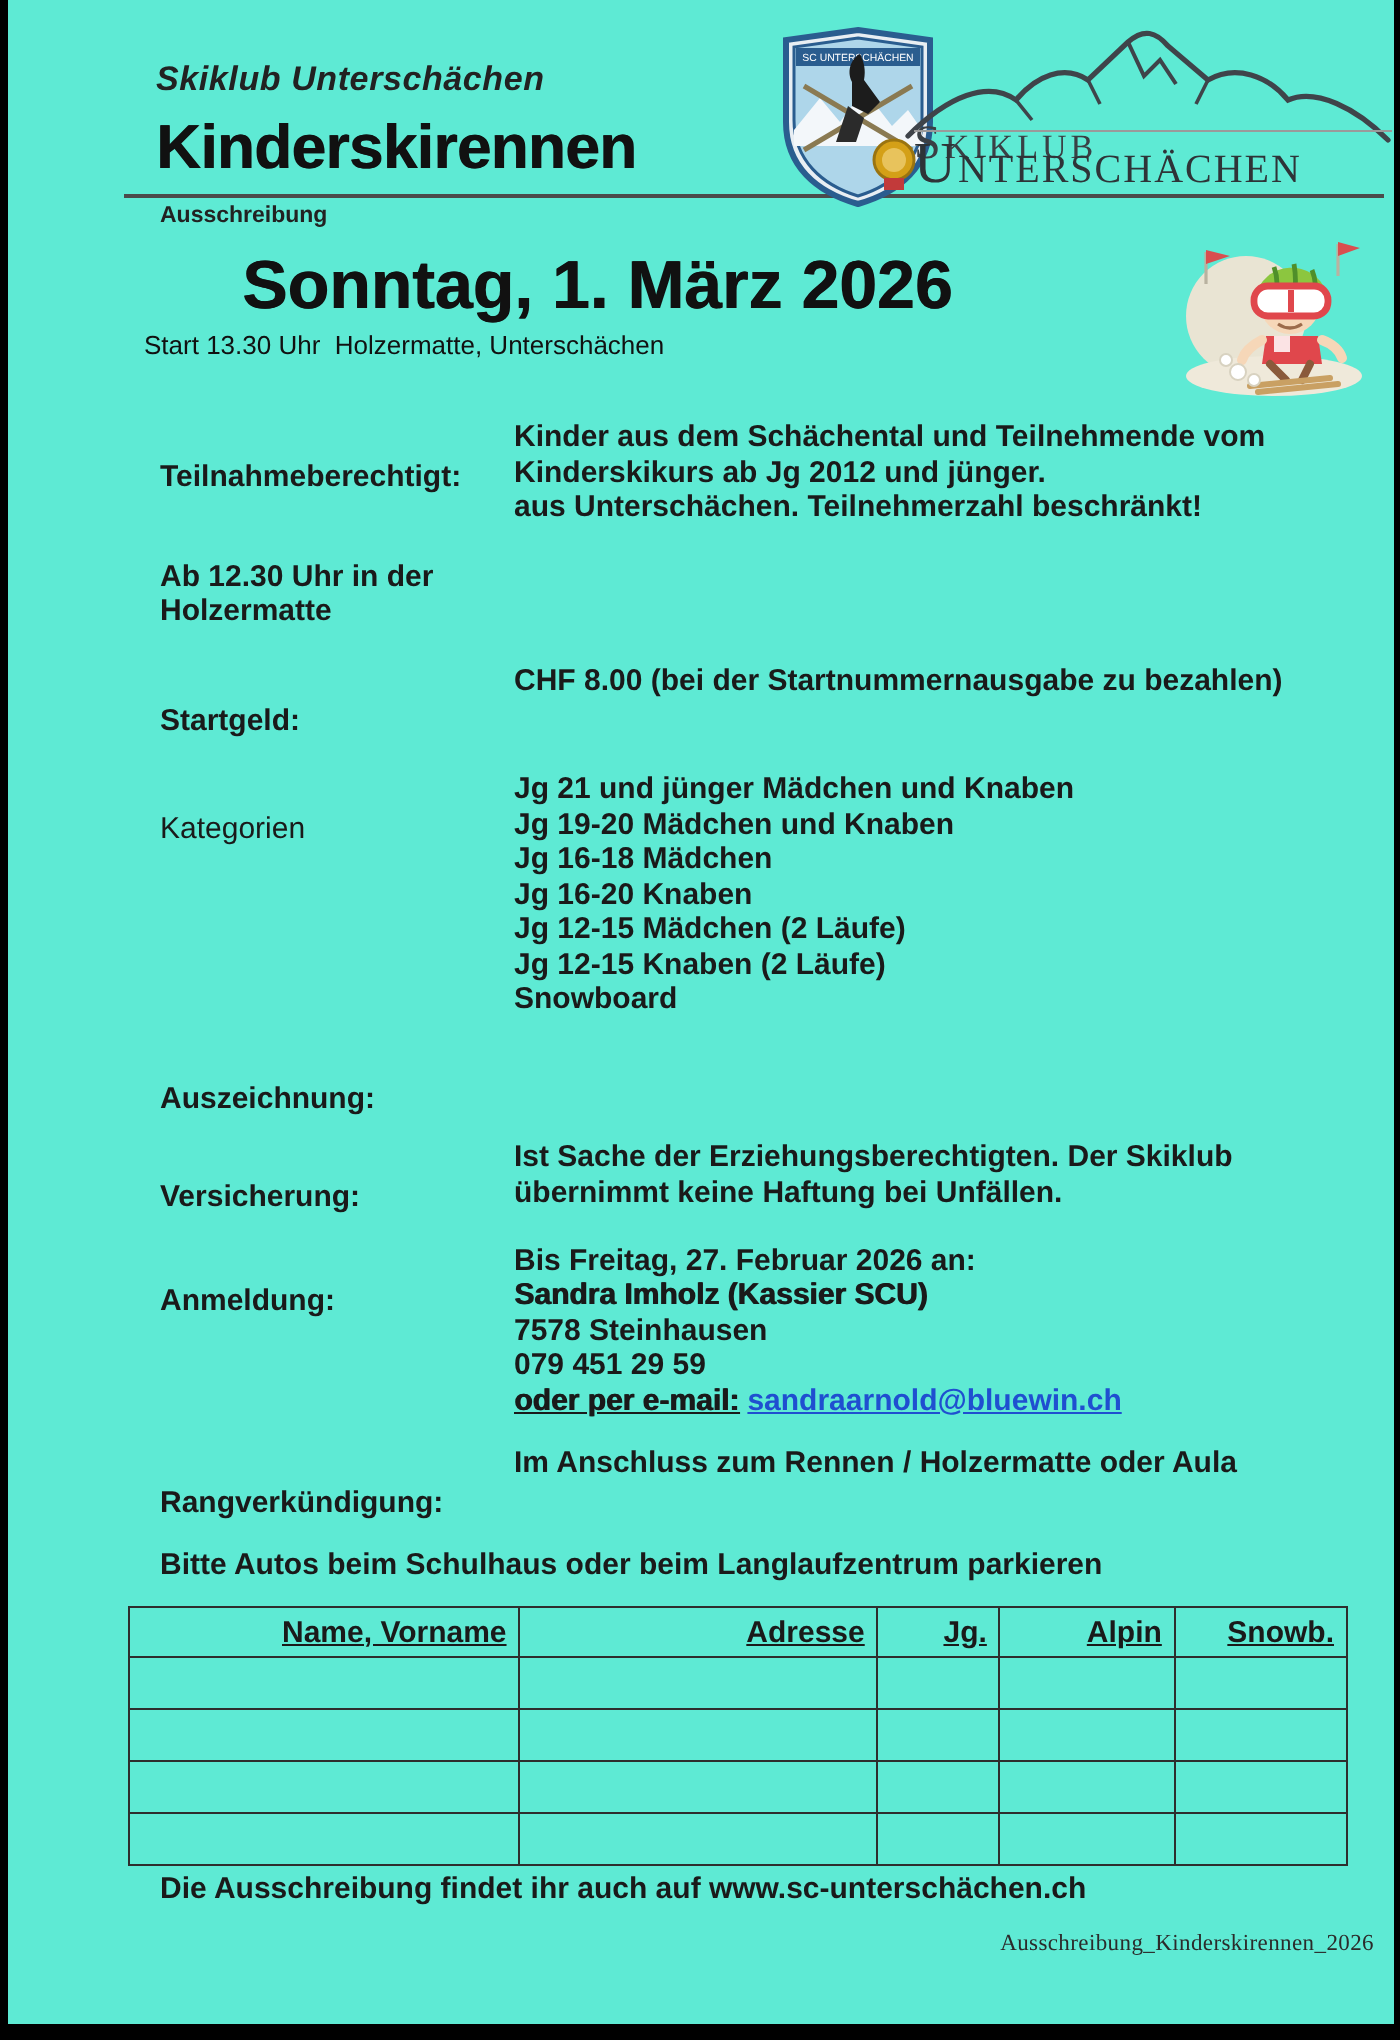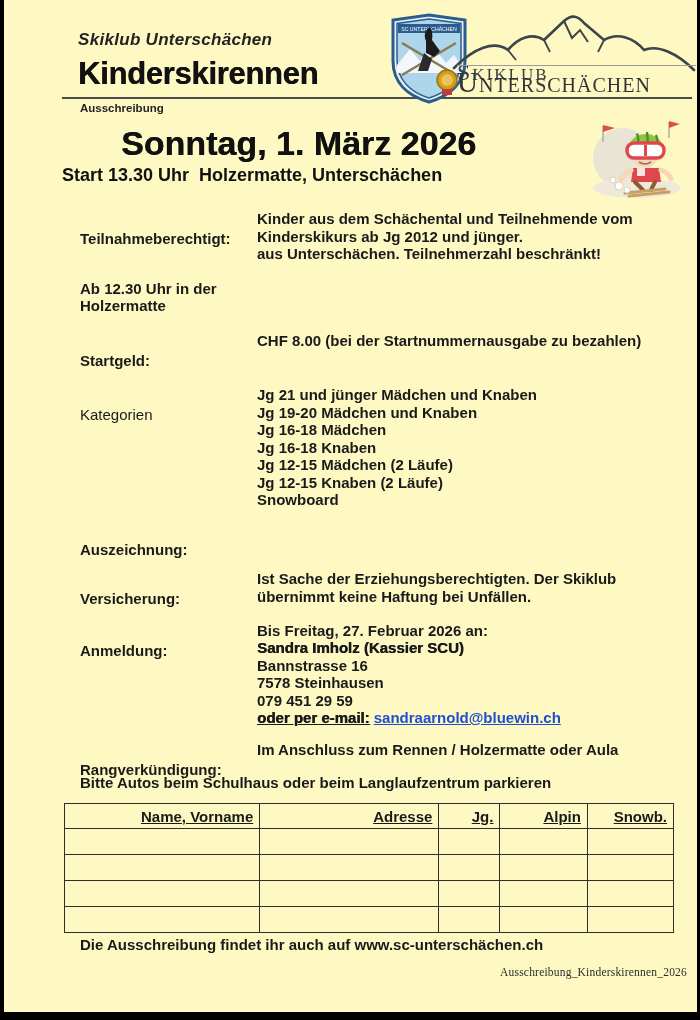--- a/index.html
+++ b/index.html
@@ -2,21 +2,21 @@
 <html><head>
 <meta charset="utf-8">
 <style>
   html,body{margin:0;padding:0;}
   body{
     width:700px;height:1020px;position:relative;background:#000;
     font-family:"Liberation Sans",sans-serif;color:#1a1a1a;overflow:hidden;
   }
   .page{
     position:absolute;left:4px;top:0;right:3px;bottom:8px;
-    background:#fef9c3;overflow:hidden;
+    background:#5eead4;overflow:hidden;
   }
   .abs{position:absolute;}
 
   
   .script-title{left:74px;top:30px;font-size:17px;font-style:italic;font-weight:600;letter-spacing:.3px;color:#222;}
   .main-title{left:74px;top:56px;font-size:31px;font-weight:bold;letter-spacing:-.3px;color:#111;
     text-shadow:.4px 0 0 #111;}
   .title-rule{left:58px;right:5px;top:97px;height:2px;background:#4b4b4b;}
   .sub-title{left:76px;top:102px;font-size:11.5px;font-weight:bold;color:#222;}
 
@@ -24,21 +24,21 @@
   .crest{left:384px;top:13px;width:82px;height:91px;}
   .mountains{left:448px;top:8px;width:244px;height:94px;}
   .logo-line1{left:453px;top:36px;font-family:"Liberation Serif",serif;font-variant:small-caps;
     font-size:24px;letter-spacing:2px;color:#3a4045;margin-top:23px;}
   .logo-divider{left:453px;top:65px;width:239px;height:1px;background:#9a9a9a;}
   .logo-line2{left:453px;top:66px;font-family:"Liberation Serif",serif;font-variant:small-caps;
     font-size:29px;letter-spacing:1px;color:#2e3438;}
 
   
   .event-date{left:74px;top:124px;font-size:34px;font-weight:bold;color:#111;text-shadow:.4px 0 0 #111;margin-left:43px;}
-  .event-start{left:58px;top:165px;font-size:18px;font-weight:bold;white-space:pre;color:#111;}
+  .event-start{left:68px;top:165px;font-size:13px;font-weight:normal;white-space:pre;color:#111;}
   .skier{left:581px;top:116px;width:102px;height:84px;}
 
   
   .details{left:76px;top:210px;width:616px;font-size:15px;line-height:17.5px;}
   .drow{display:grid;grid-template-columns:177px 1fr;margin-bottom:17px;}
   .drow.gap-s{margin-bottom:12px;}
   .drow.gap-m{margin-bottom:14px;}
   .dlabel{font-weight:bold;margin-top:20px;}
   .dlabel.plain{font-weight:normal;}
   .dval{font-weight:bold;}
@@ -140,21 +140,21 @@
       <div class="dlabel">Startgeld:</div>
       <div class="dval">CHF 8.00 (bei der Startnummernausgabe zu bezahlen)</div>
     </div>
 
     <div class="drow gap-s">
       <div class="dlabel plain">Kategorien</div>
       <div class="dval">
         <div>Jg 21 und jünger Mädchen und Knaben</div>
         <div>Jg 19-20 Mädchen und Knaben</div>
         <div>Jg 16-18 Mädchen</div>
-        <div>Jg 16-18 Knaben</div>
+        <div>Jg 16-20 Knaben</div>
         <div>Jg 12-15 Mädchen (2 Läufe)</div>
         <div>Jg 12-15 Knaben (2 Läufe)</div>
         <div>Snowboard</div>
       </div>
     </div>
 
     <div class="drow gap-s">
       <div class="dlabel">Auszeichnung:</div>
     </div>
 
@@ -164,21 +164,20 @@
         <div>Ist Sache der Erziehungsberechtigten. Der Skiklub</div>
         <div>übernimmt keine Haftung bei Unfällen.</div>
       </div>
     </div>
 
     <div class="drow gap-m">
       <div class="dlabel">Anmeldung:</div>
       <div class="dval">
         <div>Bis Freitag, 27. Februar 2026 an:</div>
         <div class="xbold">Sandra Imholz (Kassier SCU)</div>
-        <div>Bannstrasse 16</div>
         <div>7578 Steinhausen</div>
         <div>079 451 29 59</div>
         <div>
           <span class="u xbold">oder per e-mail:</span>
           <a class="email-link">sandraarnold@bluewin.ch</a>
         </div>
       </div>
     </div>
 
     <div class="drow">

